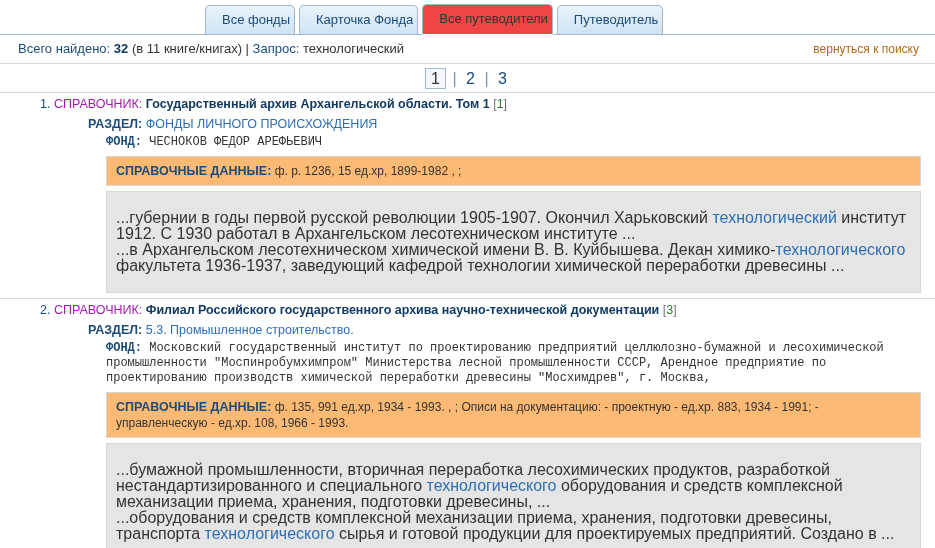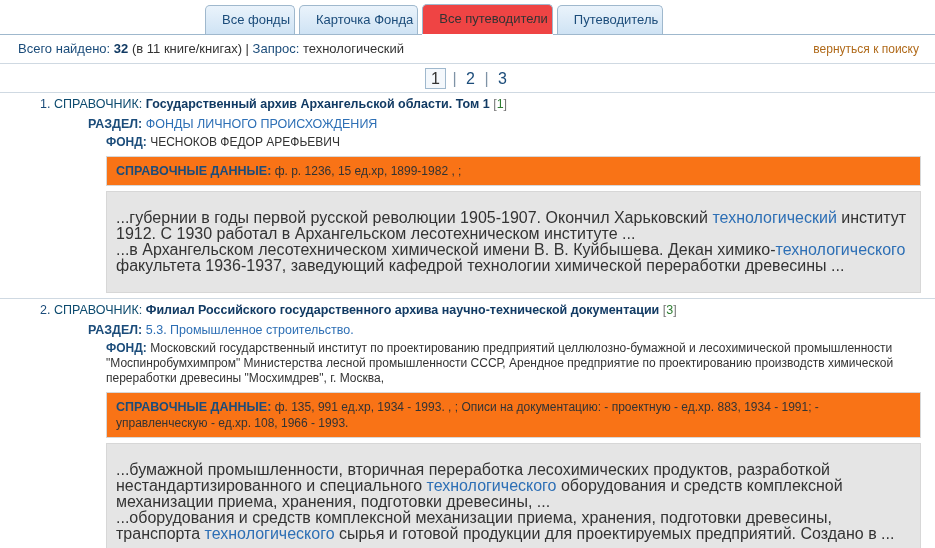--- a/index.html
+++ b/index.html
@@ -91,42 +91,43 @@
 
   .results { padding: 0 0 0 0; }
   .result-block { }
   .res-head {
     border-top: 1px solid #cfd9e2;
     padding: 4px 10px 3px 40px;
     font-size: 12.5px;
     color: #1b4c7a;
   }
   .res-head .num { color: #1b4c7a; }
-  .res-head .k { color: #0c4a6e; }
+  .res-head .k { color: #a21caf; }
   .res-head .title { color: #113a63; font-weight: bold; }
   .res-head .cnt { color: #2e7d32; }
   .res-head .cnt .br { color: #777; }
   .res-body { padding-left: 88px; padding-right: 14px; }
   .razdel {
     padding: 3px 0 2px 0;
     font-size: 12.5px;
   }
   .razdel .k { color: #1b4c7a; font-weight: bold; }
   .razdel .v { color: #2d6fb5; }
   .fond {
     padding: 2px 0 2px 18px;
     font-size: 12px;
     line-height: 15px;
+    font-family: Liberation Mono, monospace;
   }
   .fond .k { color: #1b4c7a; font-weight: bold; }
   .fond .v { color: #333333; }
   .card {
     margin: 4px 0 5px 18px;
     border: 1px solid #d7d7d7;
-    background: #f97316;
+    background: #fdba74;
     padding: 6px 9px;
     font-size: 12px;
     line-height: 16px;
   }
   .card .k { color: #1b4c7a; font-weight: bold; font-size: 12.5px; }
   .card .v { color: #333333; }
   .snippet {
     margin: 4px 0 5px 18px;
     border: 1px solid #d7d7d7;
     background: #e5e5e5;

